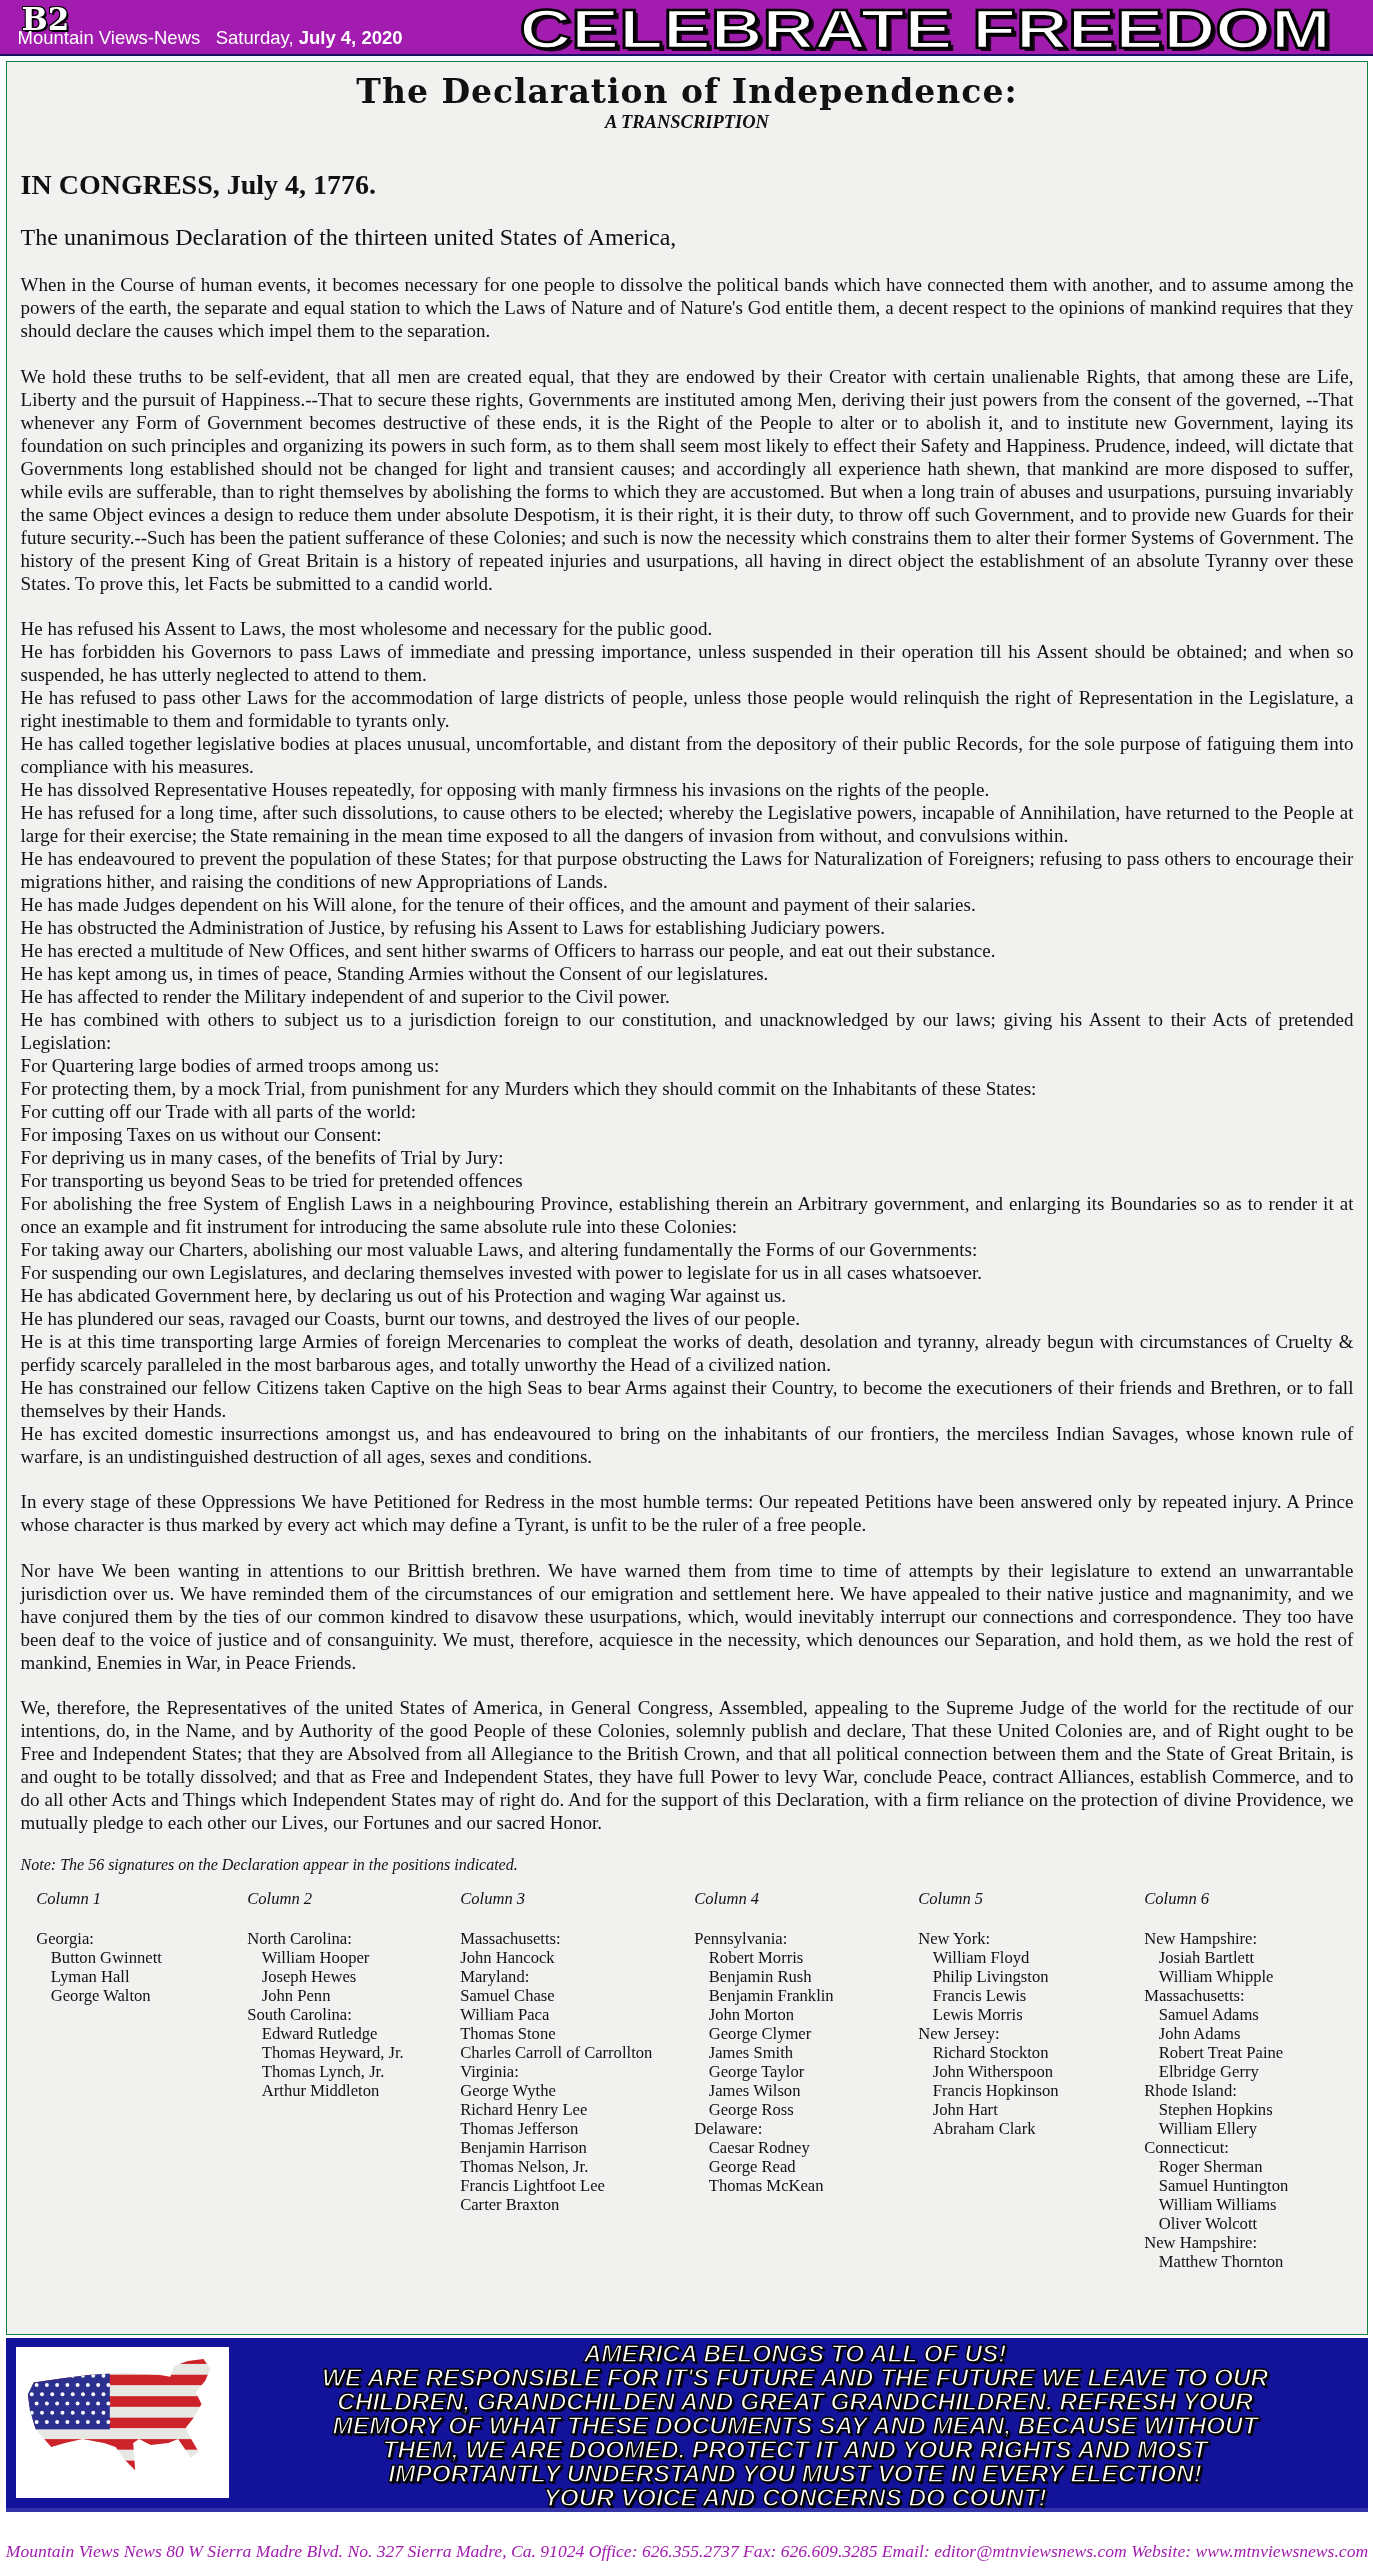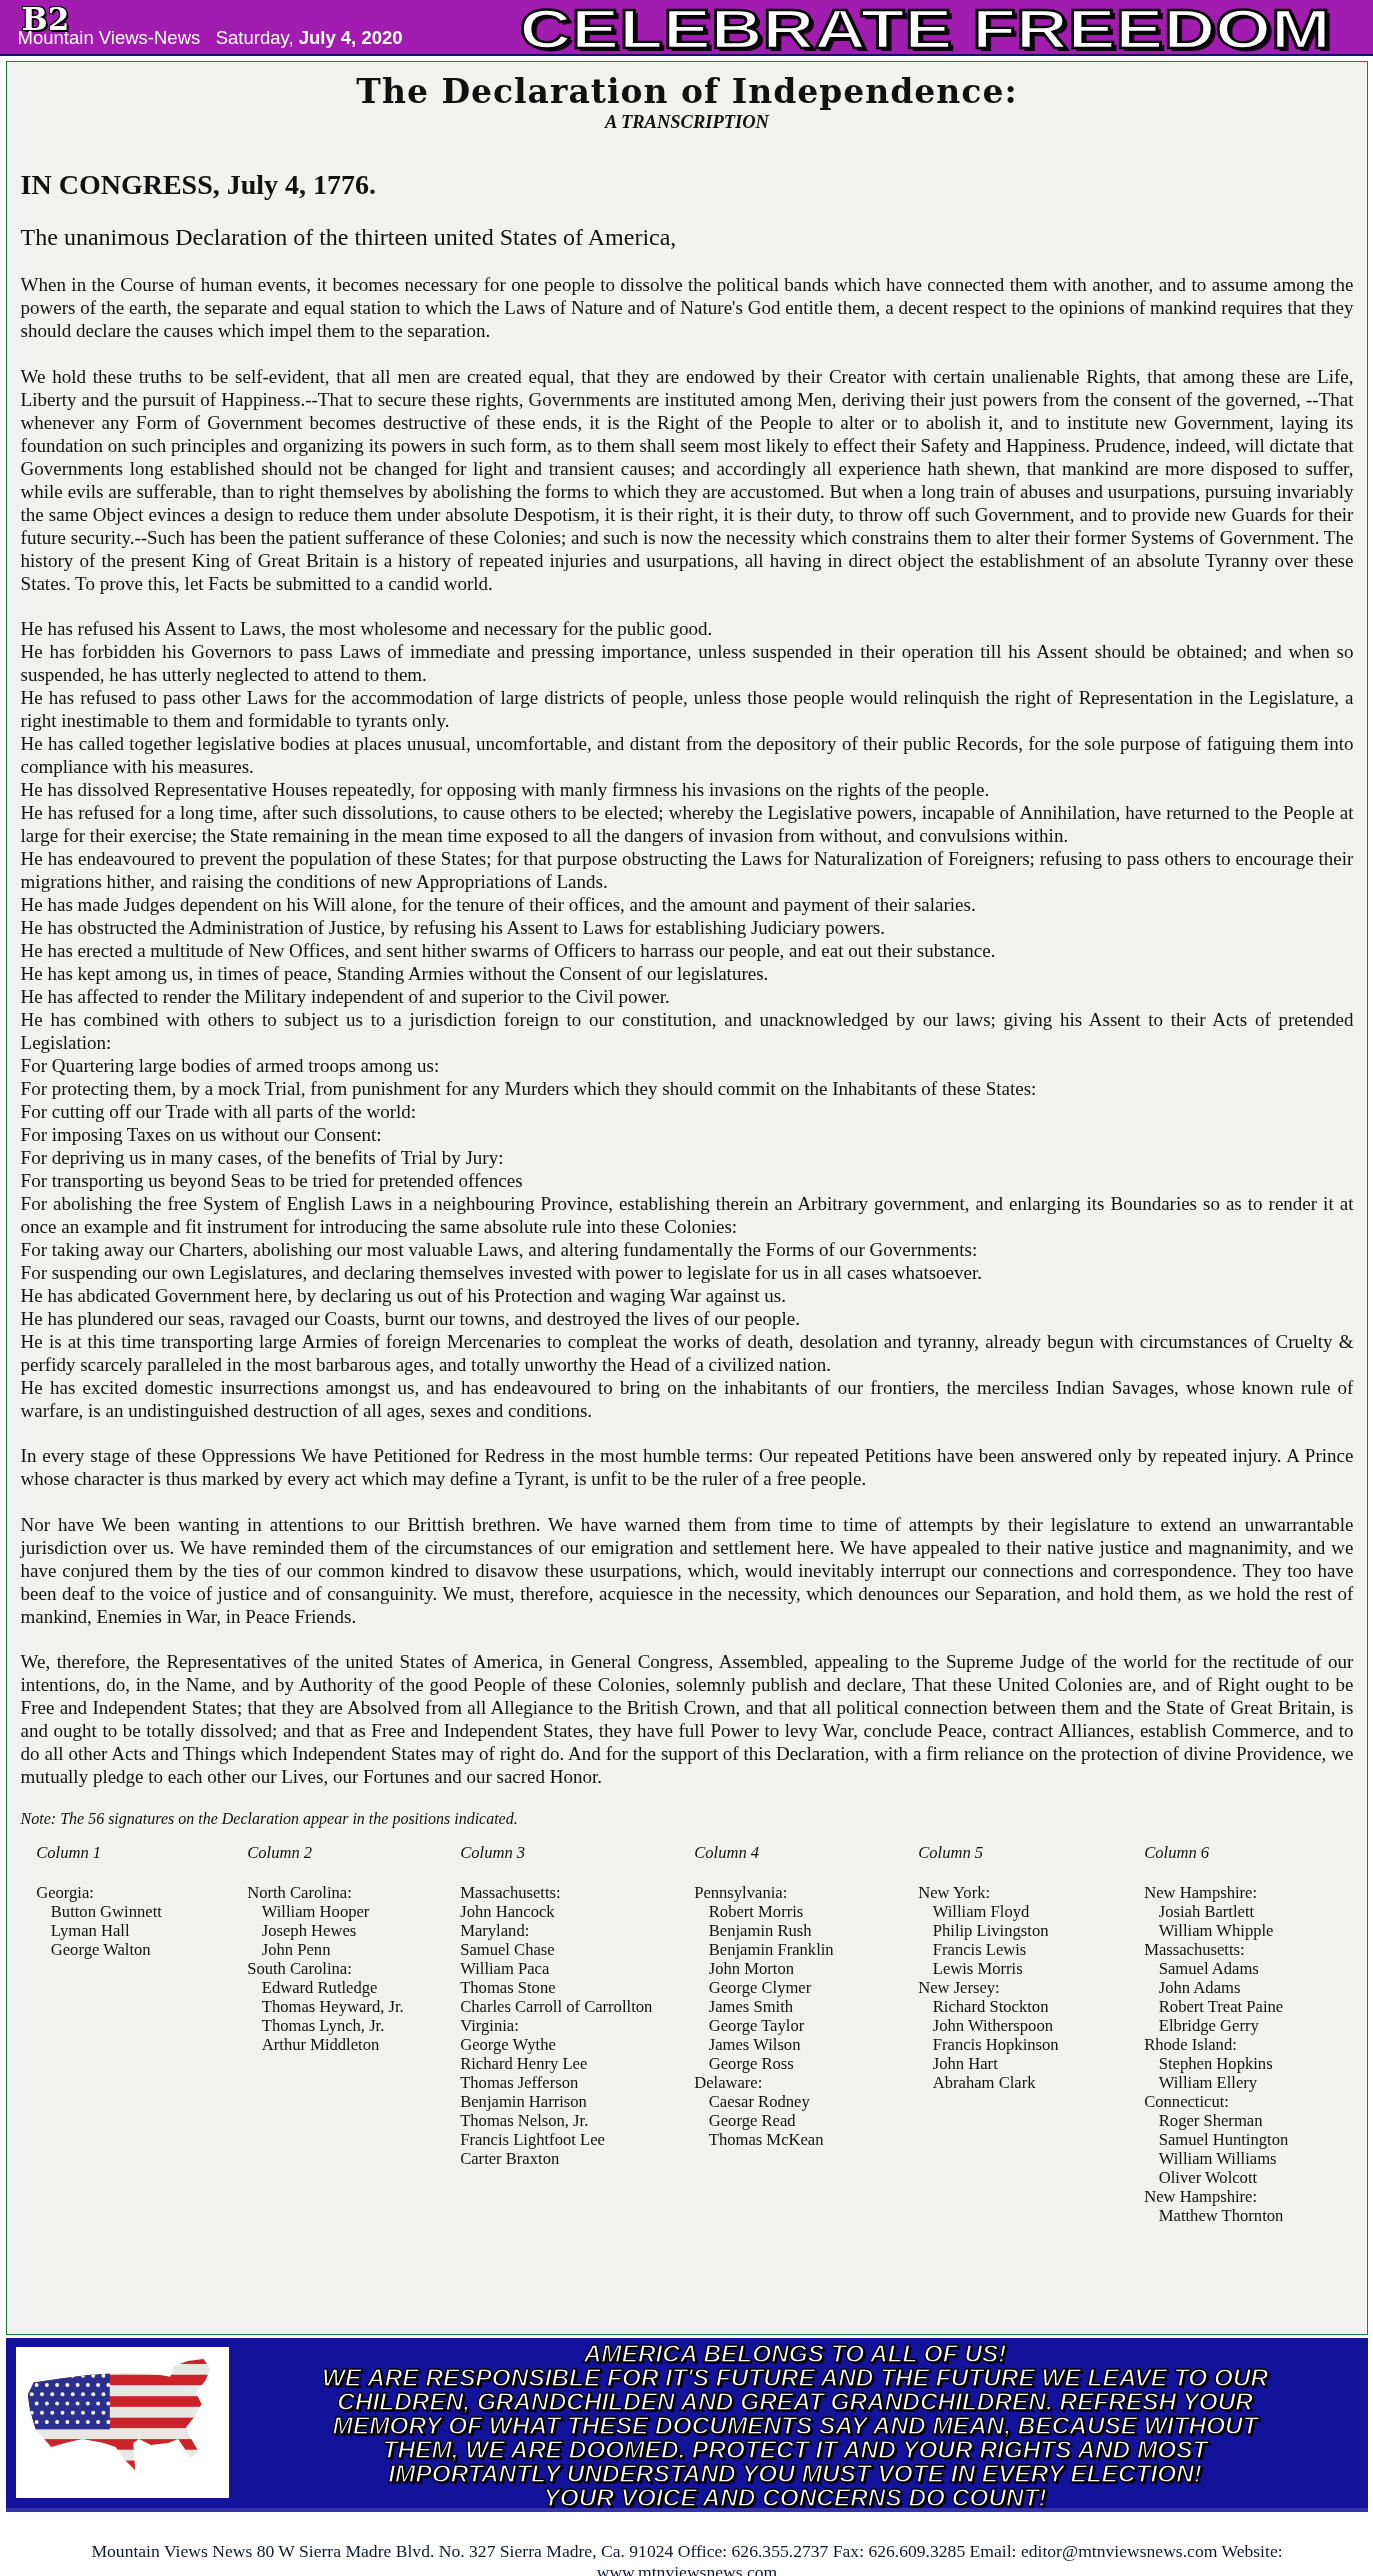--- a/index.html
+++ b/index.html
@@ -80,22 +80,23 @@
     font-family:"Liberation Sans", sans-serif; font-style:italic; font-weight:bold;
     font-size:24.4px; line-height:24px; color:#ffffff;
     -webkit-text-stroke:1.3px #000;
     text-shadow:2px 2px 0 rgba(0,0,0,0.9);
   }
 
   
   .footer {
     position:absolute; left:0; right:0; top:2533px; height:43px;
     background:#ffffff; text-align:center;
-    font-family:"Liberation Serif", serif; font-size:17.6px; color:#0f172a;
+    font-family:"Liberation Serif", serif; font-size:17.6px; color:#a21caf;
     padding-top:7.8px;
+    font-style:italic;
   }
 </style>
 </head>
 <body>
 
 <div class="page">
 
   <div class="masthead">
     <div class="page-num">B2</div>
     <div class="mast-line">
@@ -135,20 +136,21 @@
         <p class="grievance-line">For cutting off our Trade with all parts of the world:</p>
         <p class="grievance-line">For imposing Taxes on us without our Consent:</p>
         <p class="grievance-line">For depriving us in many cases, of the benefits of Trial by Jury:</p>
         <p class="grievance-line">For transporting us beyond Seas to be tried for pretended offences</p>
         <p class="grievance-line">For abolishing the free System of English Laws in a neighbouring Province, establishing therein an Arbitrary government, and enlarging its Boundaries so as to render it at once an example and fit instrument for introducing the same absolute rule into these Colonies:</p>
         <p class="grievance-line">For taking away our Charters, abolishing our most valuable Laws, and altering fundamentally the Forms of our Governments:</p>
         <p class="grievance-line">For suspending our own Legislatures, and declaring themselves invested with power to legislate for us in all cases whatsoever.</p>
         <p class="grievance-line">He has abdicated Government here, by declaring us out of his Protection and waging War against us.</p>
         <p class="grievance-line">He has plundered our seas, ravaged our Coasts, burnt our towns, and destroyed the lives of our people.</p>
         <p class="grievance-line">He is at this time transporting large Armies of foreign Mercenaries to compleat the works of death, desolation and tyranny, already begun with circumstances of Cruelty &amp; perfidy scarcely paralleled in the most barbarous ages, and totally unworthy the Head of a civilized nation.</p>
+        <p class="grievance-line">He has constrained our fellow Citizens taken Captive on the high Seas to bear Arms against their Country, to become the executioners of their friends and Brethren, or to fall themselves by their Hands.</p>
         <p class="grievance-line">He has excited domestic insurrections amongst us, and has endeavoured to bring on the inhabitants of our frontiers, the merciless Indian Savages, whose known rule of warfare, is an undistinguished destruction of all ages, sexes and conditions.</p>
       </div>
     <div id="closing-paragraphs">
         <p class="body-para">In every stage of these Oppressions We have Petitioned for Redress in the most humble terms: Our repeated Petitions have been answered only by repeated injury. A Prince whose character is thus marked by every act which may define a Tyrant, is unfit to be the ruler of a free people.</p>
         <p class="body-para">Nor have We been wanting in attentions to our Brittish brethren. We have warned them from time to time of attempts by their legislature to extend an unwarrantable jurisdiction over us. We have reminded them of the circumstances of our emigration and settlement here. We have appealed to their native justice and magnanimity, and we have conjured them by the ties of our common kindred to disavow these usurpations, which, would inevitably interrupt our connections and correspondence. They too have been deaf to the voice of justice and of consanguinity. We must, therefore, acquiesce in the necessity, which denounces our Separation, and hold them, as we hold the rest of mankind, Enemies in War, in Peace Friends.</p>
         <p class="body-para">We, therefore, the Representatives of the united States of America, in General Congress, Assembled, appealing to the Supreme Judge of the world for the rectitude of our intentions, do, in the Name, and by Authority of the good People of these Colonies, solemnly publish and declare, That these United Colonies are, and of Right ought to be Free and Independent States; that they are Absolved from all Allegiance to the British Crown, and that all political connection between them and the State of Great Britain, is and ought to be totally dissolved; and that as Free and Independent States, they have full Power to levy War, conclude Peace, contract Alliances, establish Commerce, and to do all other Acts and Things which Independent States may of right do. And for the support of this Declaration, with a firm reliance on the protection of divine Providence, we mutually pledge to each other our Lives, our Fortunes and our sacred Honor.</p>
       </div>
 
     <div class="note-line">Note:  The 56 signatures on the Declaration appear in the positions indicated.</div>
 

